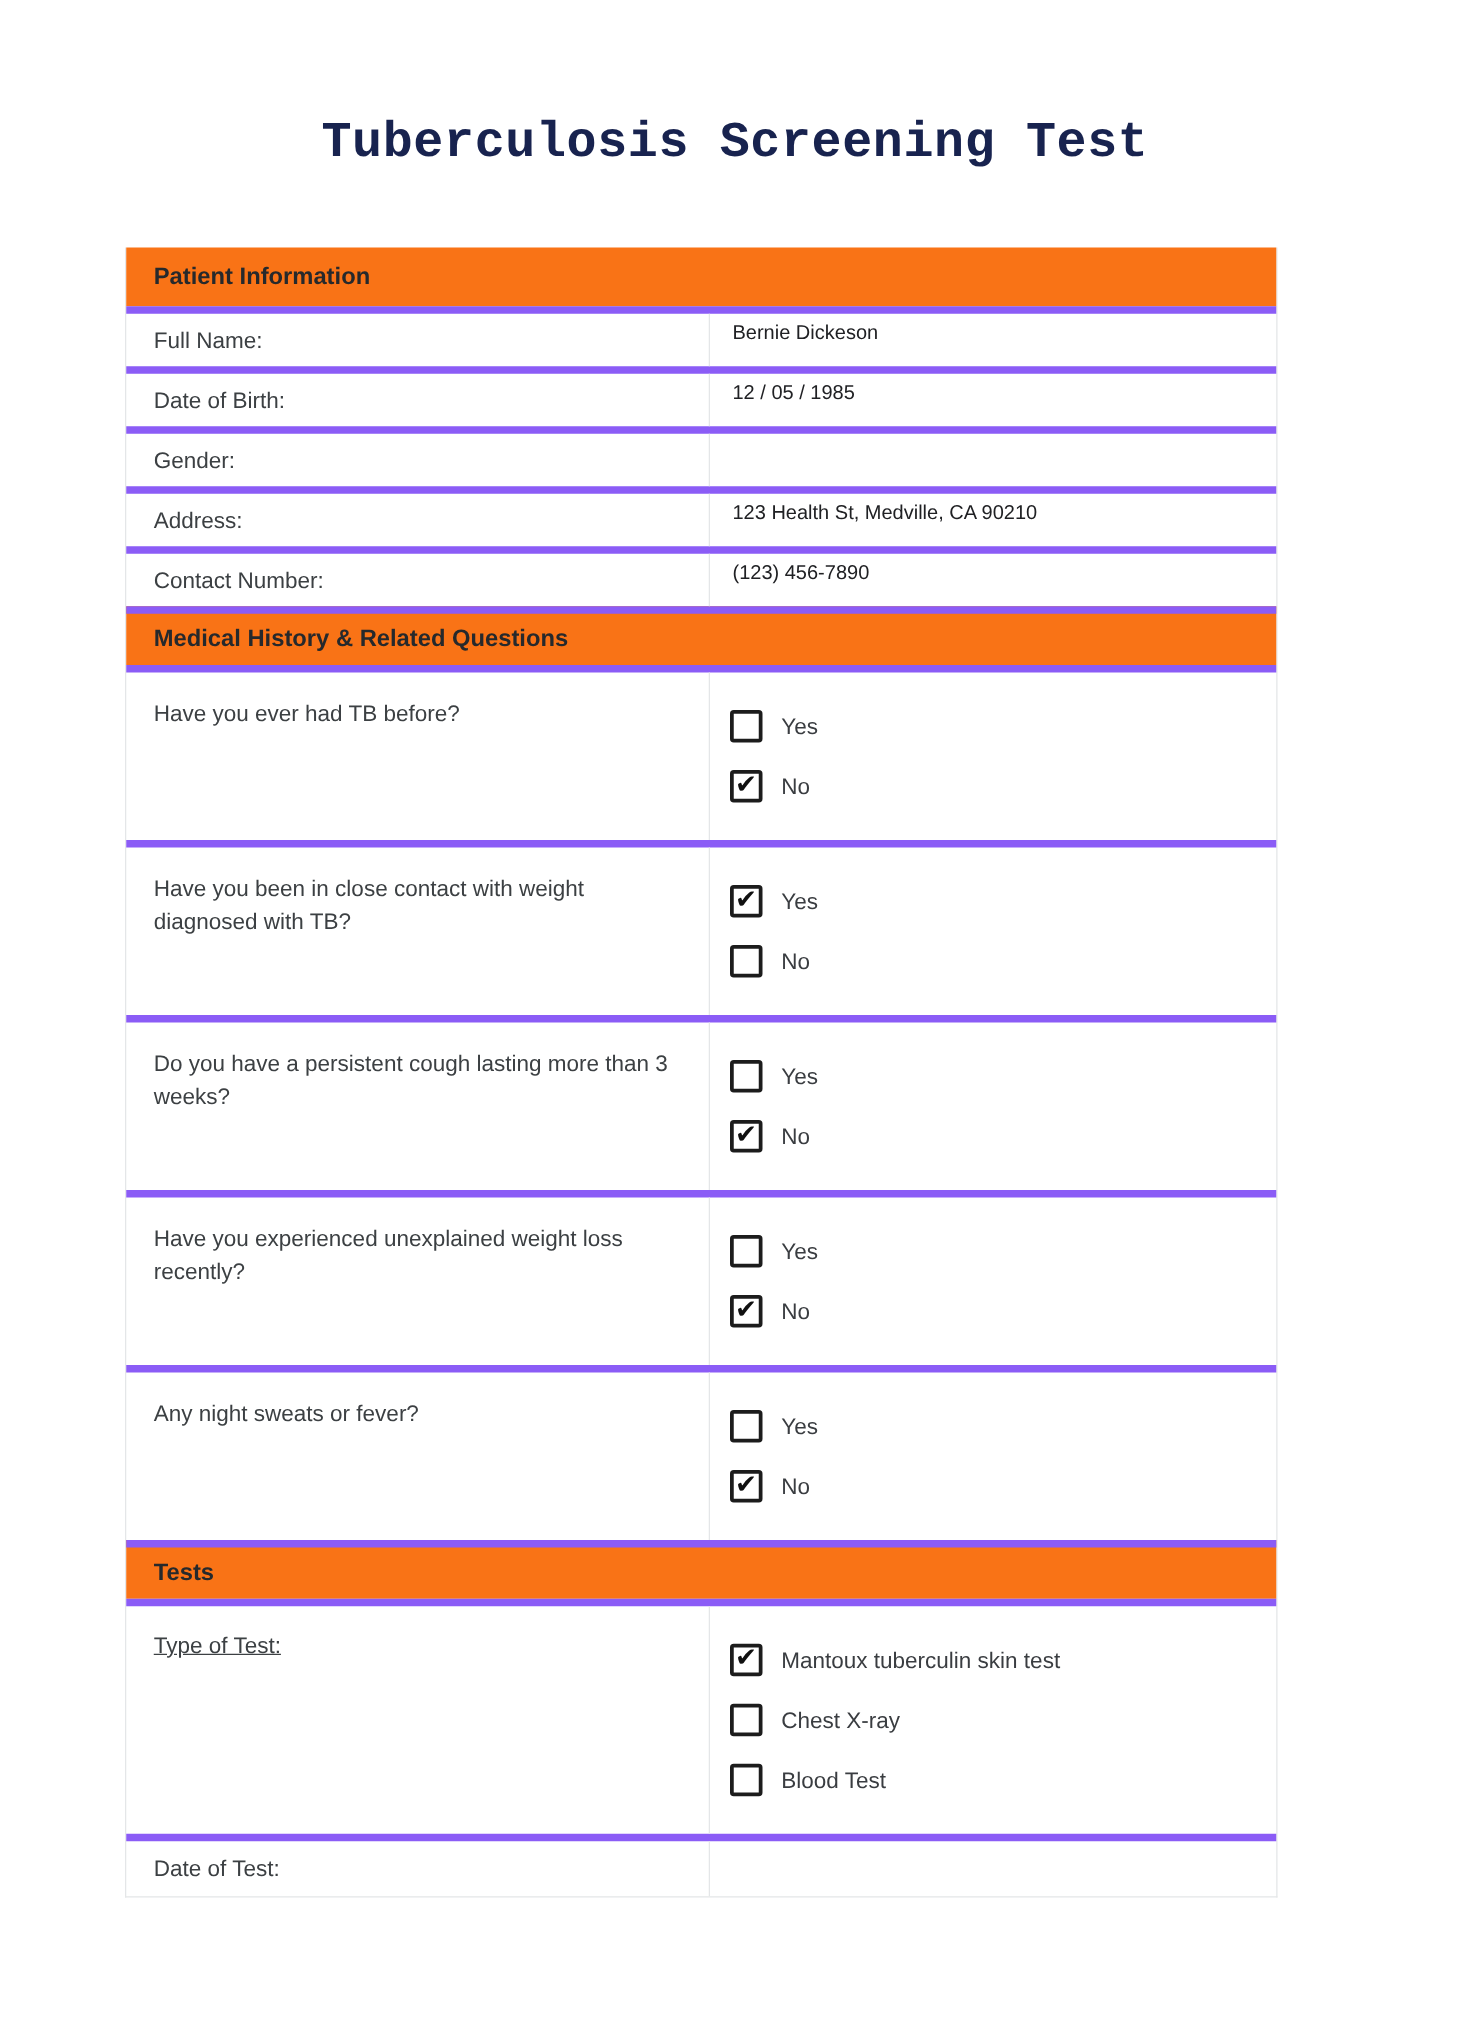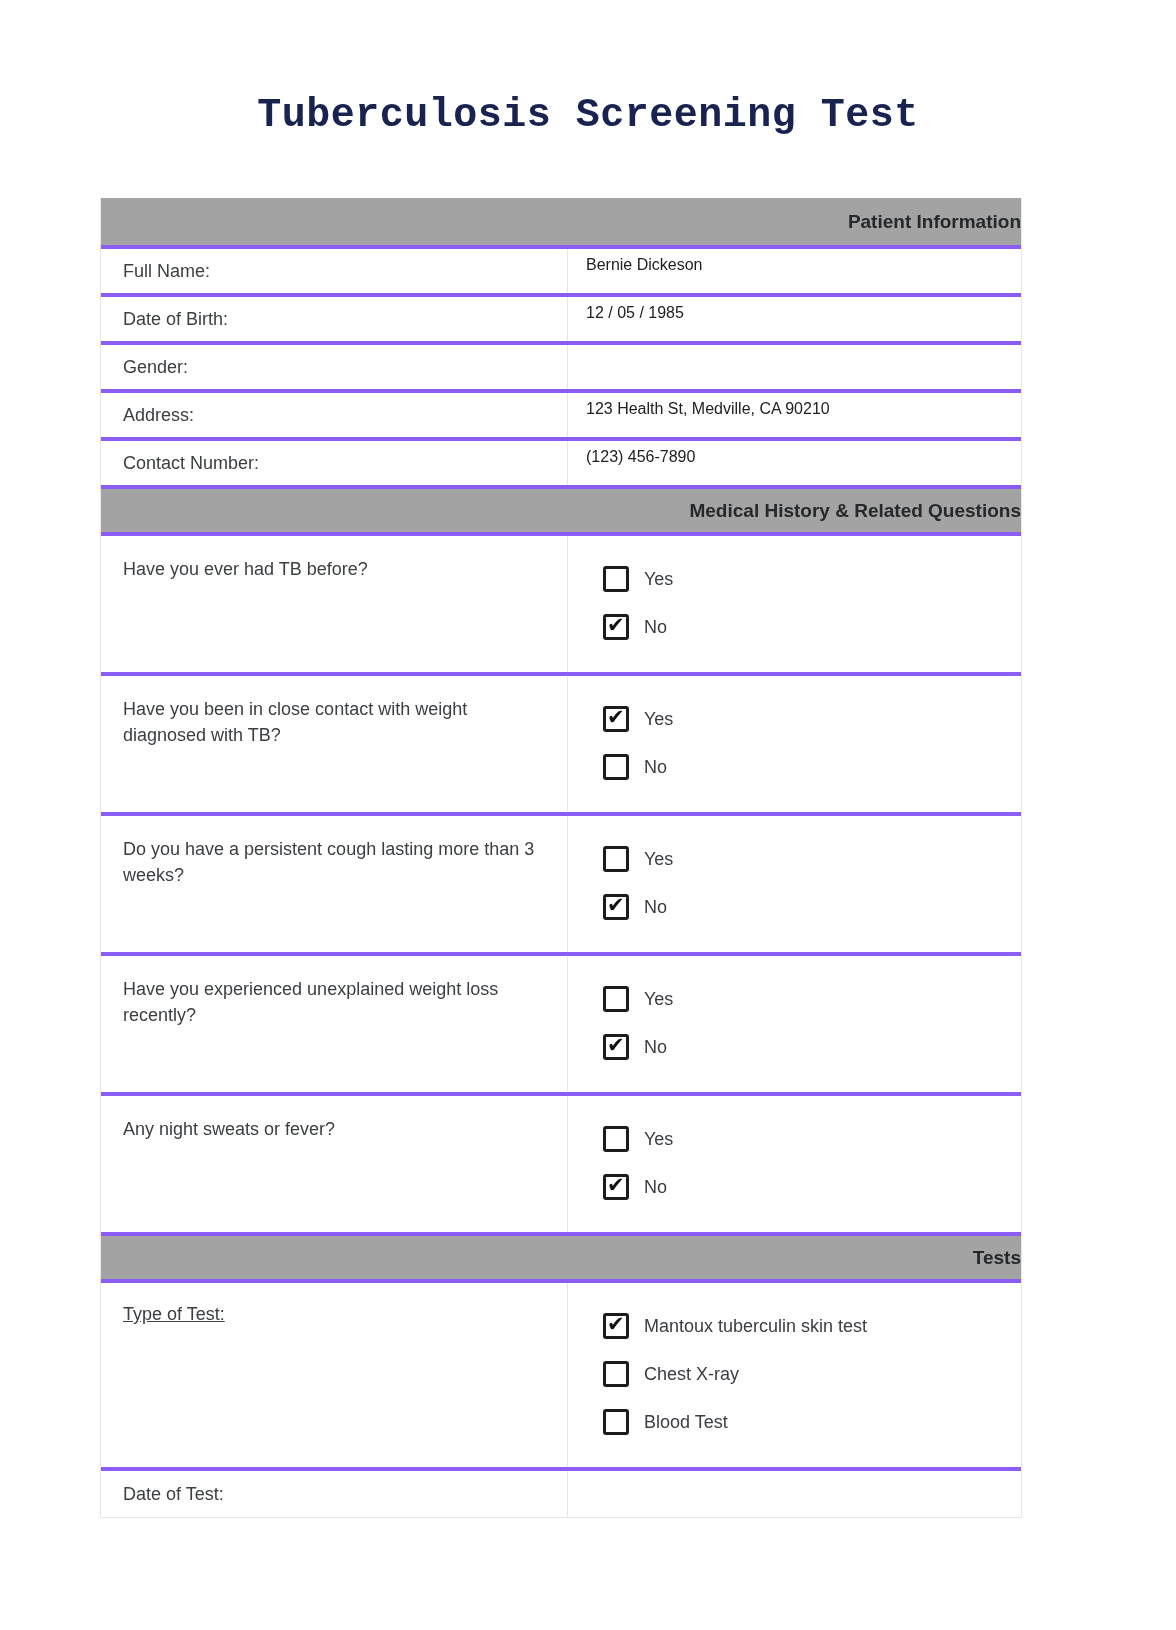--- a/index.html
+++ b/index.html
@@ -21,33 +21,32 @@
     font-family: Liberation Mono, monospace;
   }
 
   .form {
     width: 922px;
     margin: 58px 0 0 100px;
     border: 1px solid #e4e6e8;
     border-top: none;
   }
 
-  .row { display: flex; border-top: 4px solid #8b5cf6; }
+  .row { display: flex; border-top: 6px solid #8b5cf6; }
   .row:first-child { border-top: none; }
 
   .section-header {
     height: 47px;
-    background: #a3a3a3;
+    background: #f97316;
     display: flex;
     align-items: center;
     padding-left: 22px;
     font-size: 19px;
     font-weight: 700;
     color: #26292c;
-    justify-content: flex-end;
   }
 
   .label-cell {
     width: 467px;
     flex: 0 0 467px;
     border-right: 1px solid #e4e6e8;
     padding-left: 22px;
     padding-right: 30px;
     font-size: 18px;
     color: #3c4043;
@@ -67,21 +66,20 @@
 
   .options-cell {
     flex: 1;
     padding: 30px 10px 0 16px;
   }
   .option {
     display: flex;
     align-items: center;
     margin-bottom: 22px;
     height: 26px;
-    margin-left: 19px;
   }
   .checkbox {
     width: 26px;
     height: 26px;
     flex: 0 0 26px;
     border: 3px solid #1c1c1c;
     border-radius: 3px;
     position: relative;
     background: #ffffff;
   }

